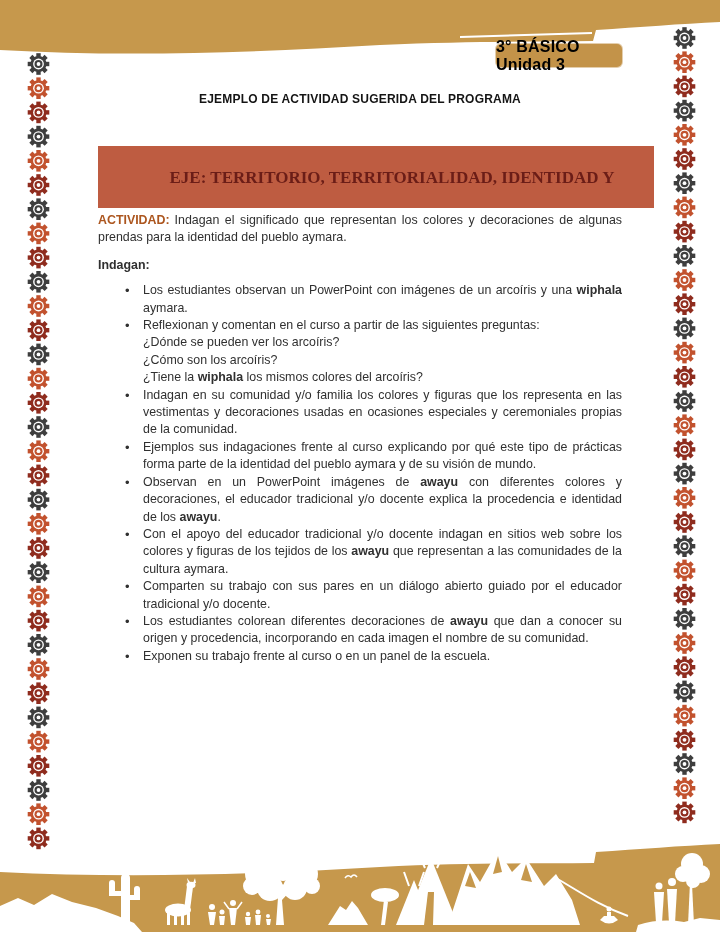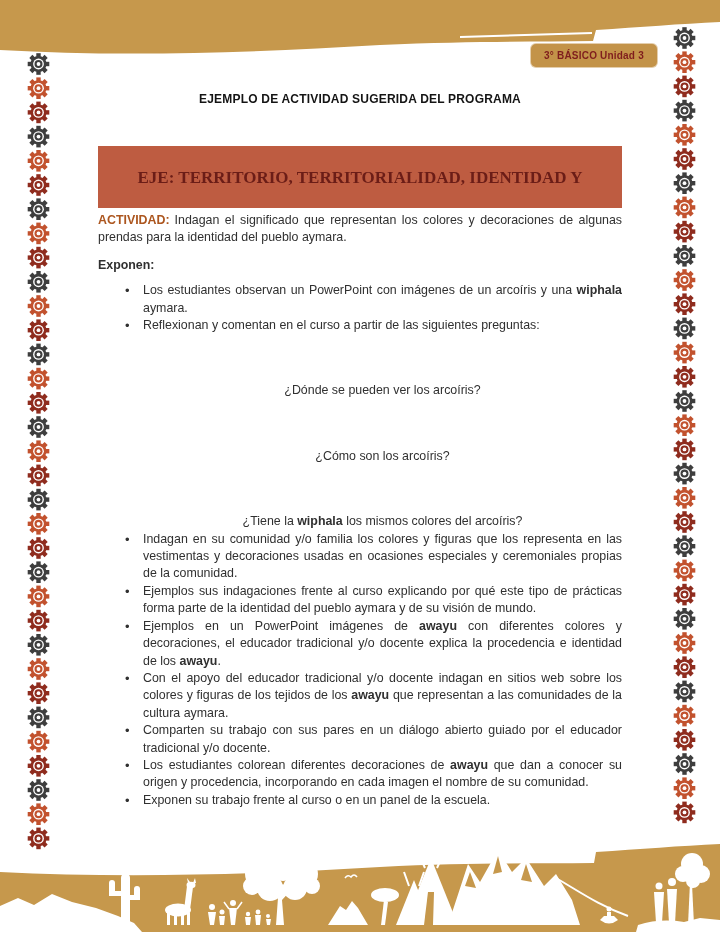--- a/index.html
+++ b/index.html
@@ -3,53 +3,53 @@
 <meta charset="utf-8">
 <style>
   html,body{margin:0;padding:0;}
   .page{
     position:relative;width:720px;height:932px;overflow:hidden;background:#fff;
     font-family:"Liberation Sans",sans-serif;color:var(--text,#303030);
   }
   
   .top-band{position:absolute;top:0;left:0;width:720px;height:60px;}
   .unit-badge{
-    position:absolute;left:530px;top:43px;width:126px;height:23px;
+    position:absolute;left:495px;top:43px;width:126px;height:23px;
     background:var(--badge_bg,#C39349);border:1px solid rgba(255,255,255,.55);
     border-radius:6px;display:flex;align-items:center;justify-content:center;
-    color:#7f1d1d;font-size:10px;font-weight:bold;letter-spacing:.2px;
+    color:#000000;font-size:16px;font-weight:bold;letter-spacing:.2px;
   }
   
   .chain{position:absolute;width:25px;}
   .chain.left{left:26px;top:52px;height:800px;}
   .chain.right{left:672px;top:26px;height:800px;}
   
   .doc-header{
     position:absolute;left:98px;top:92px;width:524px;text-align:center;
     font-size:12px;font-weight:bold;color:#141414;letter-spacing:.2px;
   }
   
   .eje-block{
     position:absolute;left:98px;top:146px;width:524px;height:62px;
     background:var(--eje_bg,#BE5C41);
     display:flex;flex-direction:column;align-items:center;justify-content:center;
     font-family:"Liberation Serif",serif;font-weight:bold;font-size:17px;
-    line-height:25px;color:var(--eje_text,#6B1D17);text-align:center;
+    line-height:25px;color:var(--eje_text,#6B1D17);text-align:center;padding-left:32px;
   }
   
   .content{position:absolute;left:98px;top:212px;width:524px;font-size:12.4px;line-height:17.4px;}
   .activity-para{margin:0;text-align:justify;}
   .activity-label{font-weight:bold;color:var(--activity_label_color,#AC561F);margin-right:5px;}
   .examples-label{margin:10px 0 0 0;font-weight:bold;}
   .bullet-list{margin-top:8px;}
   .bullet-item{position:relative;padding-left:45px;}
   .bullet-item .dot{position:absolute;left:27px;top:0;font-size:13px;}
   .bullet-item p{margin:0;}
   .bullet-item p.main{text-align:justify;}
-  .bullet-item p.line{text-align:center;margin-top:48px;}
+  .bullet-item p.line{text-align:left;}
   b,strong{font-weight:bold;}
   
   .footer-art{position:absolute;left:0;bottom:0;width:720px;height:110px;}
   .defs-hidden{position:absolute;width:0;height:0;overflow:hidden;}
 </style>
 </head>
 <body>
 
 <div class="page">
 
@@ -155,21 +155,21 @@
   <div class="doc-header">EJEMPLO DE ACTIVIDAD SUGERIDA DEL PROGRAMA</div>
 
   <div class="eje-block">
     <div>EJE: TERRITORIO, TERRITORIALIDAD, IDENTIDAD Y</div>
   </div>
 
   <div class="content">
     <p class="activity-para">
       <span class="activity-label">ACTIVIDAD:</span><span>Indagan el significado que representan los colores y decoraciones de algunas prendas para la identidad del pueblo aymara.</span>
     </p>
-    <p class="examples-label">Exponen:</p>
+    <p class="examples-label">Indagan:</p>
     <div id="bullet-list" class="bullet-list">
         <div class="bullet-item">
           <span class="dot">•</span>
           <p class="main"><span>Los estudiantes observan un PowerPoint con imágenes de un arcoíris y una </span><strong>wiphala</strong><span> aymara.</span></p>
         </div>
         <div class="bullet-item">
           <span class="dot">•</span>
           <p class="main"><span>Reflexionan y comentan en el curso a partir de las siguientes preguntas:</span></p>
           <p class="line"><span>¿Dónde se pueden ver los arcoíris?</span></p>
           <p class="line"><span>¿Cómo son los arcoíris?</span></p>
@@ -178,21 +178,21 @@
         <div class="bullet-item">
           <span class="dot">•</span>
           <p class="main"><span>Indagan en su comunidad y/o familia los colores y figuras que los representa en las vestimentas y decoraciones usadas en ocasiones especiales y ceremoniales propias de la comunidad.</span></p>
         </div>
         <div class="bullet-item">
           <span class="dot">•</span>
           <p class="main"><span>Ejemplos sus indagaciones frente al curso explicando por qué este tipo de prácticas forma parte de la identidad del pueblo aymara y de su visión de mundo.</span></p>
         </div>
         <div class="bullet-item">
           <span class="dot">•</span>
-          <p class="main"><span>Ejemplos en un PowerPoint imágenes de </span><strong>awayu</strong><span> con diferentes colores y decoraciones, el educador tradicional y/o docente explica la procedencia e identidad de los </span><strong>awayu</strong><span>.</span></p>
+          <p class="main"><span>Observan en un PowerPoint imágenes de </span><strong>awayu</strong><span> con diferentes colores y decoraciones, el educador tradicional y/o docente explica la procedencia e identidad de los </span><strong>awayu</strong><span>.</span></p>
         </div>
         <div class="bullet-item">
           <span class="dot">•</span>
           <p class="main"><span>Con el apoyo del educador tradicional y/o docente indagan en sitios web sobre los colores y figuras de los tejidos de los </span><strong>awayu</strong><span> que representan a las comunidades de la cultura aymara.</span></p>
         </div>
         <div class="bullet-item">
           <span class="dot">•</span>
           <p class="main"><span>Comparten su trabajo con sus pares en un diálogo abierto guiado por el educador tradicional y/o docente.</span></p>
         </div>
         <div class="bullet-item">

